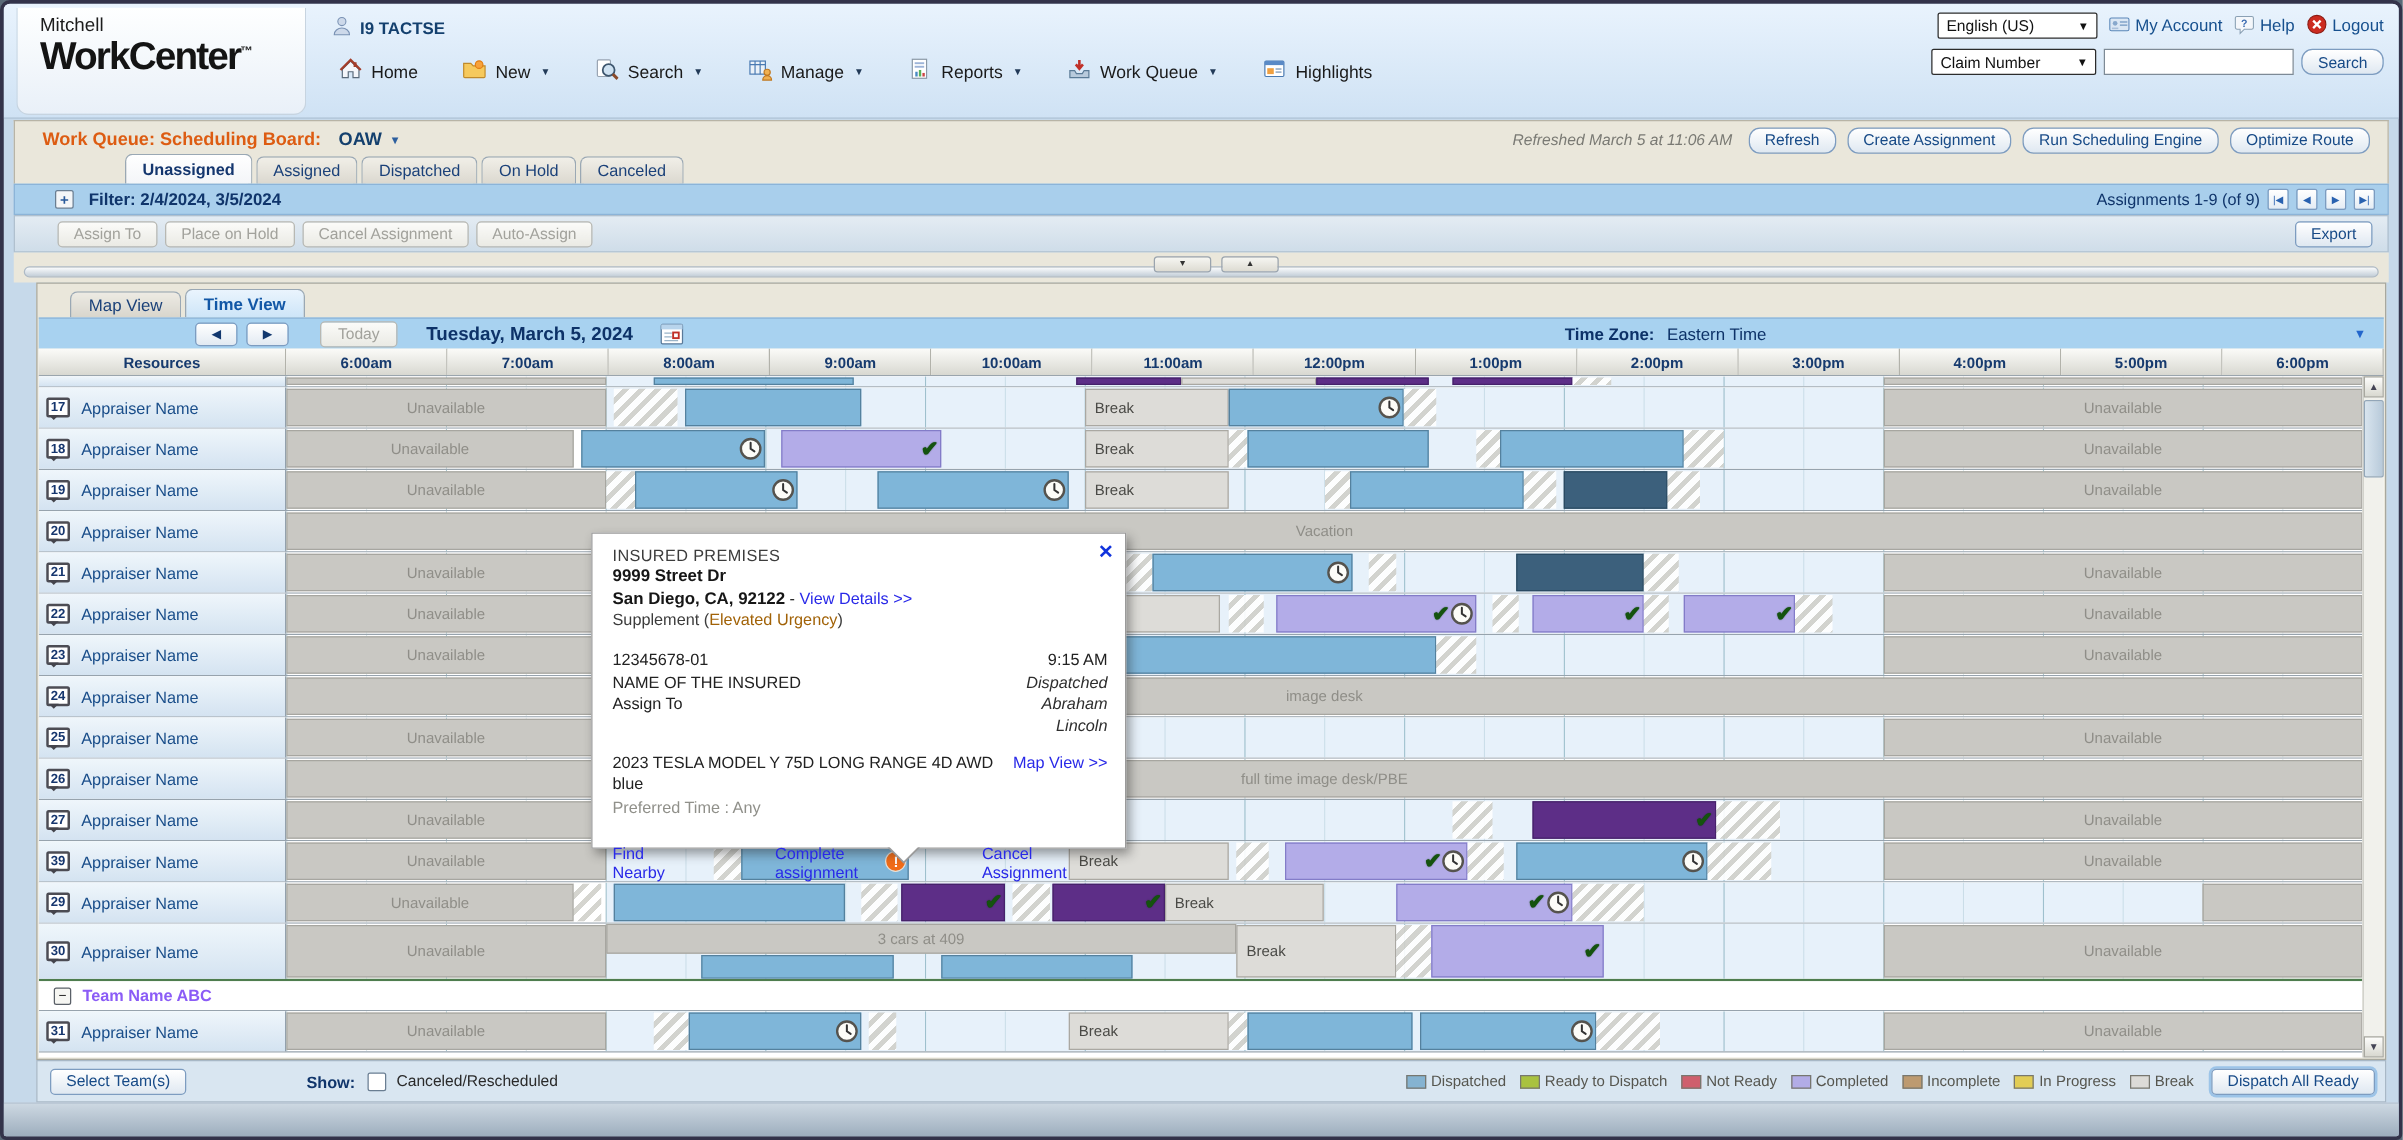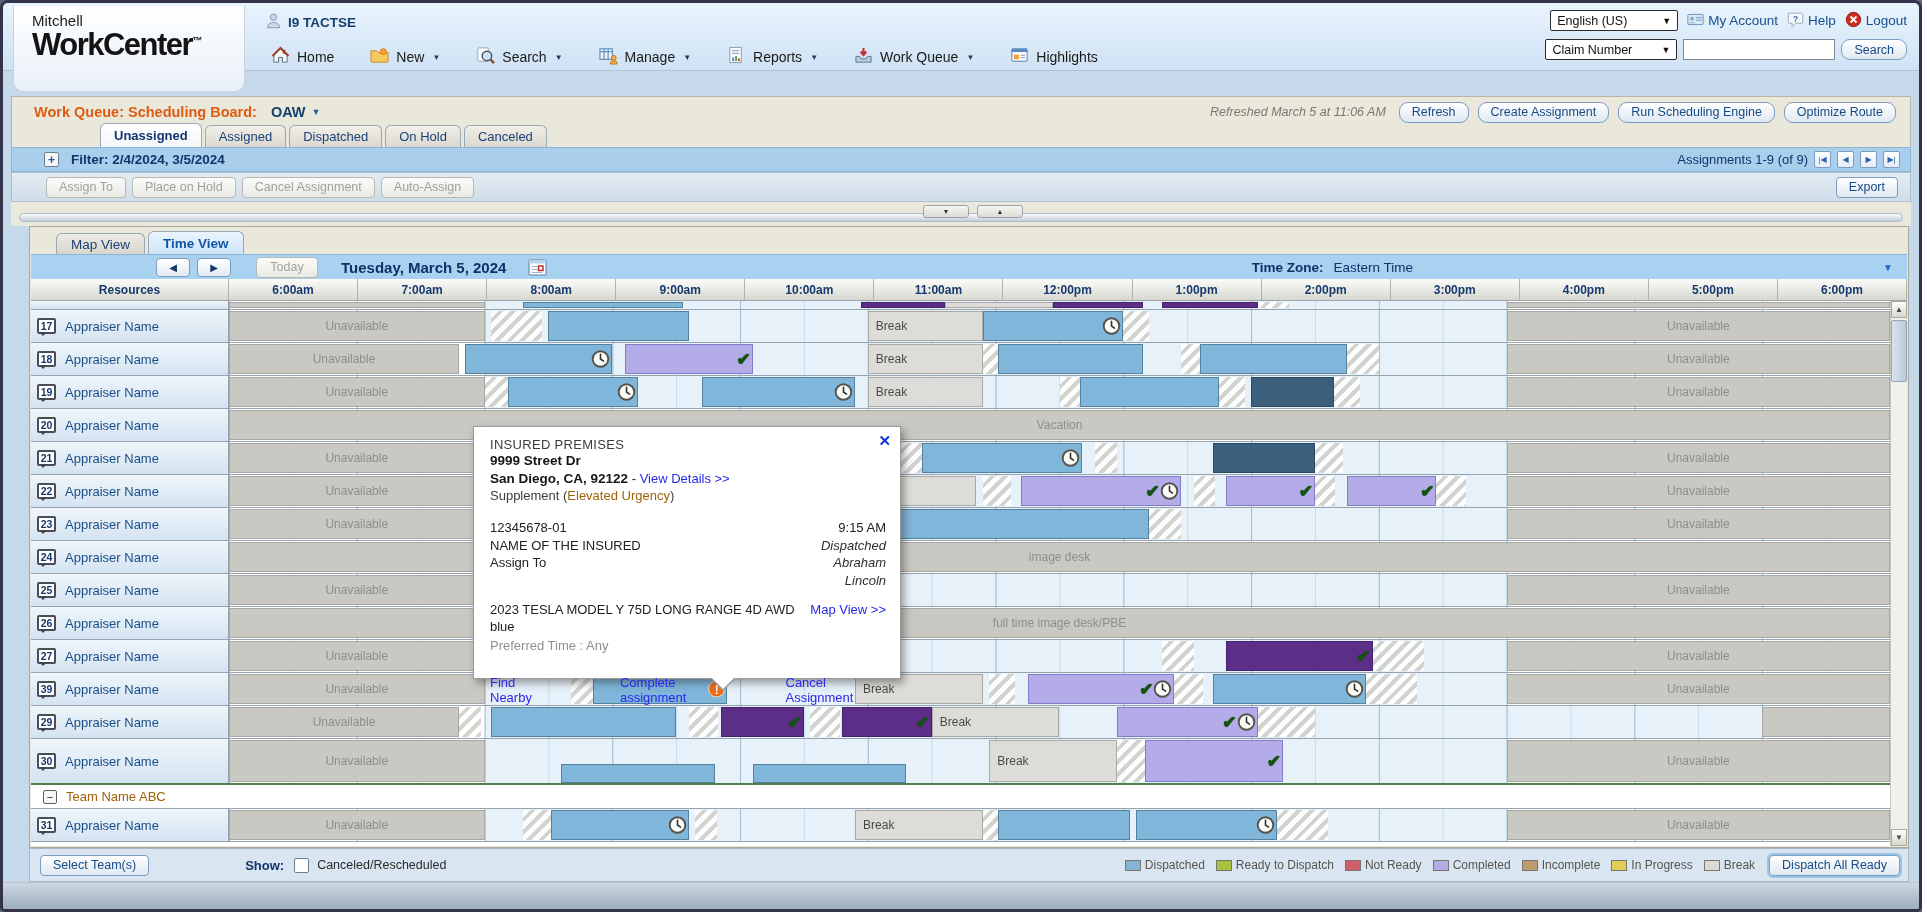--- a/index.html
+++ b/index.html
@@ -3,21 +3,21 @@
 <meta charset="utf-8">
 <style>
   * { margin:0; padding:0; box-sizing:border-box; }
   html,body { background:#5a6a78; font-family:"Liberation Sans", sans-serif; }
   #window {
     position:relative; width:1922px; height:912px; margin:0 auto;
     background:#c6d9ea; border:3px solid #33334a; border-radius:8px 8px 5px 5px;
     overflow:hidden;
   }
   
-  #header { position:absolute; left:0; top:0; right:0; height:68px;
+  #header { position:absolute; left:0; top:0; right:0; height:92px;
     background:linear-gradient(#e9f3fd,#cfe2f4); border-bottom:1px solid #b0c4d8; }
   #logo-tab { position:absolute; left:10px; top:3px; width:232px; height:86px;
     background:linear-gradient(#feffff,#e9f0f8); border:1px solid #c7d4e0; border-top:none;
     border-radius:0 0 10px 10px; padding:6px 0 0 18px; }
   #logo-small { font-size:15px; color:#1c1c1c; }
   #logo-large { font-size:31px; font-weight:bold; color:#141414; letter-spacing:-1.5px; line-height:1.05;}
   #logo-large sup { font-size:10px; letter-spacing:0; }
   #user-block { position:absolute; left:262px; top:9px; display:flex; align-items:center; gap:6px;
     color:#14406e; font-weight:bold; font-size:13.5px; }
   #main-nav { position:absolute; left:268px; top:34px; height:40px; display:flex; align-items:center; gap:36px; }
@@ -120,21 +120,21 @@
   .b-navy { background:#3c607c; border:1px solid #2a4a62; }
   .b-purp { background:#5d2e87; border:1px solid #46226a; }
   .b-hatch { background:repeating-linear-gradient(135deg,#ffffff 0 5px,#d0d0ca 5px 9px); opacity:.9; }
   .blk .icons { position:absolute; right:1px; top:50%; transform:translateY(-50%); display:flex; align-items:center; }
   .ck { color:#14530e; font-size:17px; font-weight:bold; line-height:1; text-shadow:0 0 1px #0a3a08; }
   .al { width:17px; height:17px; border-radius:50%; background:#f06c18; border:1px solid #e8e0d6;
     color:#fff; font-weight:bold; font-size:12px; display:flex; align-items:center; justify-content:center; }
   .team-row { display:flex; align-items:center; gap:9px; padding-left:12px; background:#fff; border-bottom:1px solid #97a3ad; }
   .minus-box { width:14px; height:14px; border:1px solid #5a6068; border-radius:2px; background:#f6f6f2;
     color:#222; font-size:11px; display:flex; align-items:center; justify-content:center; cursor:pointer; }
-  .team-label { font-weight:normal; font-size:13px; color:#a16207; }
+  .team-label { font-weight:bold; font-size:13px; color:#8b5cf6; }
   
   #vscroll { position:absolute; right:0; top:22px; bottom:0; width:17px; background:#f1f1ec; border-left:1px solid #c8c8c0; }
   .scr-btn { position:absolute; left:0; width:16px; height:17px; background:linear-gradient(#fdfdfb,#d8d8d0);
     border:1px solid #a8a8a0; font-size:8px; color:#445; display:flex; align-items:center; justify-content:center; cursor:pointer;}
   #scr-thumb { position:absolute; left:0; top:19px; width:16px; height:62px; background:linear-gradient(90deg,#d8e4ee,#b8cada);
     border:1px solid #92a6b8; border-radius:2px; cursor:grab; }
   
   #popup { position:absolute; left:470px; top:423px; width:428px; height:253px; background:#fff;
     border:1px solid #9a9a9a; box-shadow:3px 4px 8px rgba(40,40,40,.45); z-index:40; padding:10px 14px 8px 16px;
     font-size:13px; color:#222; }
@@ -783,20 +783,23 @@
             <div class="res">
               <span class="badge">30</span>
               <span class="res-name">Appraiser Name</span>
             </div>
             <div class="tl">
               <div class="avail" style="left: 15.3846%; width: 61.5385%;"></div>
               <div class="glines"></div>
               <div class="blk b-un" style="left: 0%; width: 15.3846%;">
                 <span class="blk-label">Unavailable</span>
               </div>
+              <div class="blk b-un" style="left: 15.3846%; width: 30.3846%; top: 0px; height: 55%;">
+                <span class="blk-label">3 cars at 409</span>
+              </div>
               <div class="blk b-disp" style="left: 20%; width: 9.23077%; top: 57%; height: 42%;"></div>
               <div class="blk b-disp" style="left: 31.5385%; width: 9.23077%; top: 57%; height: 42%;"></div>
               <div class="blk b-brk" style="left: 45.7692%; width: 7.69231%;">
                 <span class="blk-label">Break</span>
               </div>
               <div class="blk b-hatch" style="left: 53.4615%; width: 1.69231%;"></div>
               <div class="blk b-comp" style="left: 55.1538%; width: 8.30769%;">
                 <span class="icons">
                   <span class="ck">✔</span>
                 </span>

